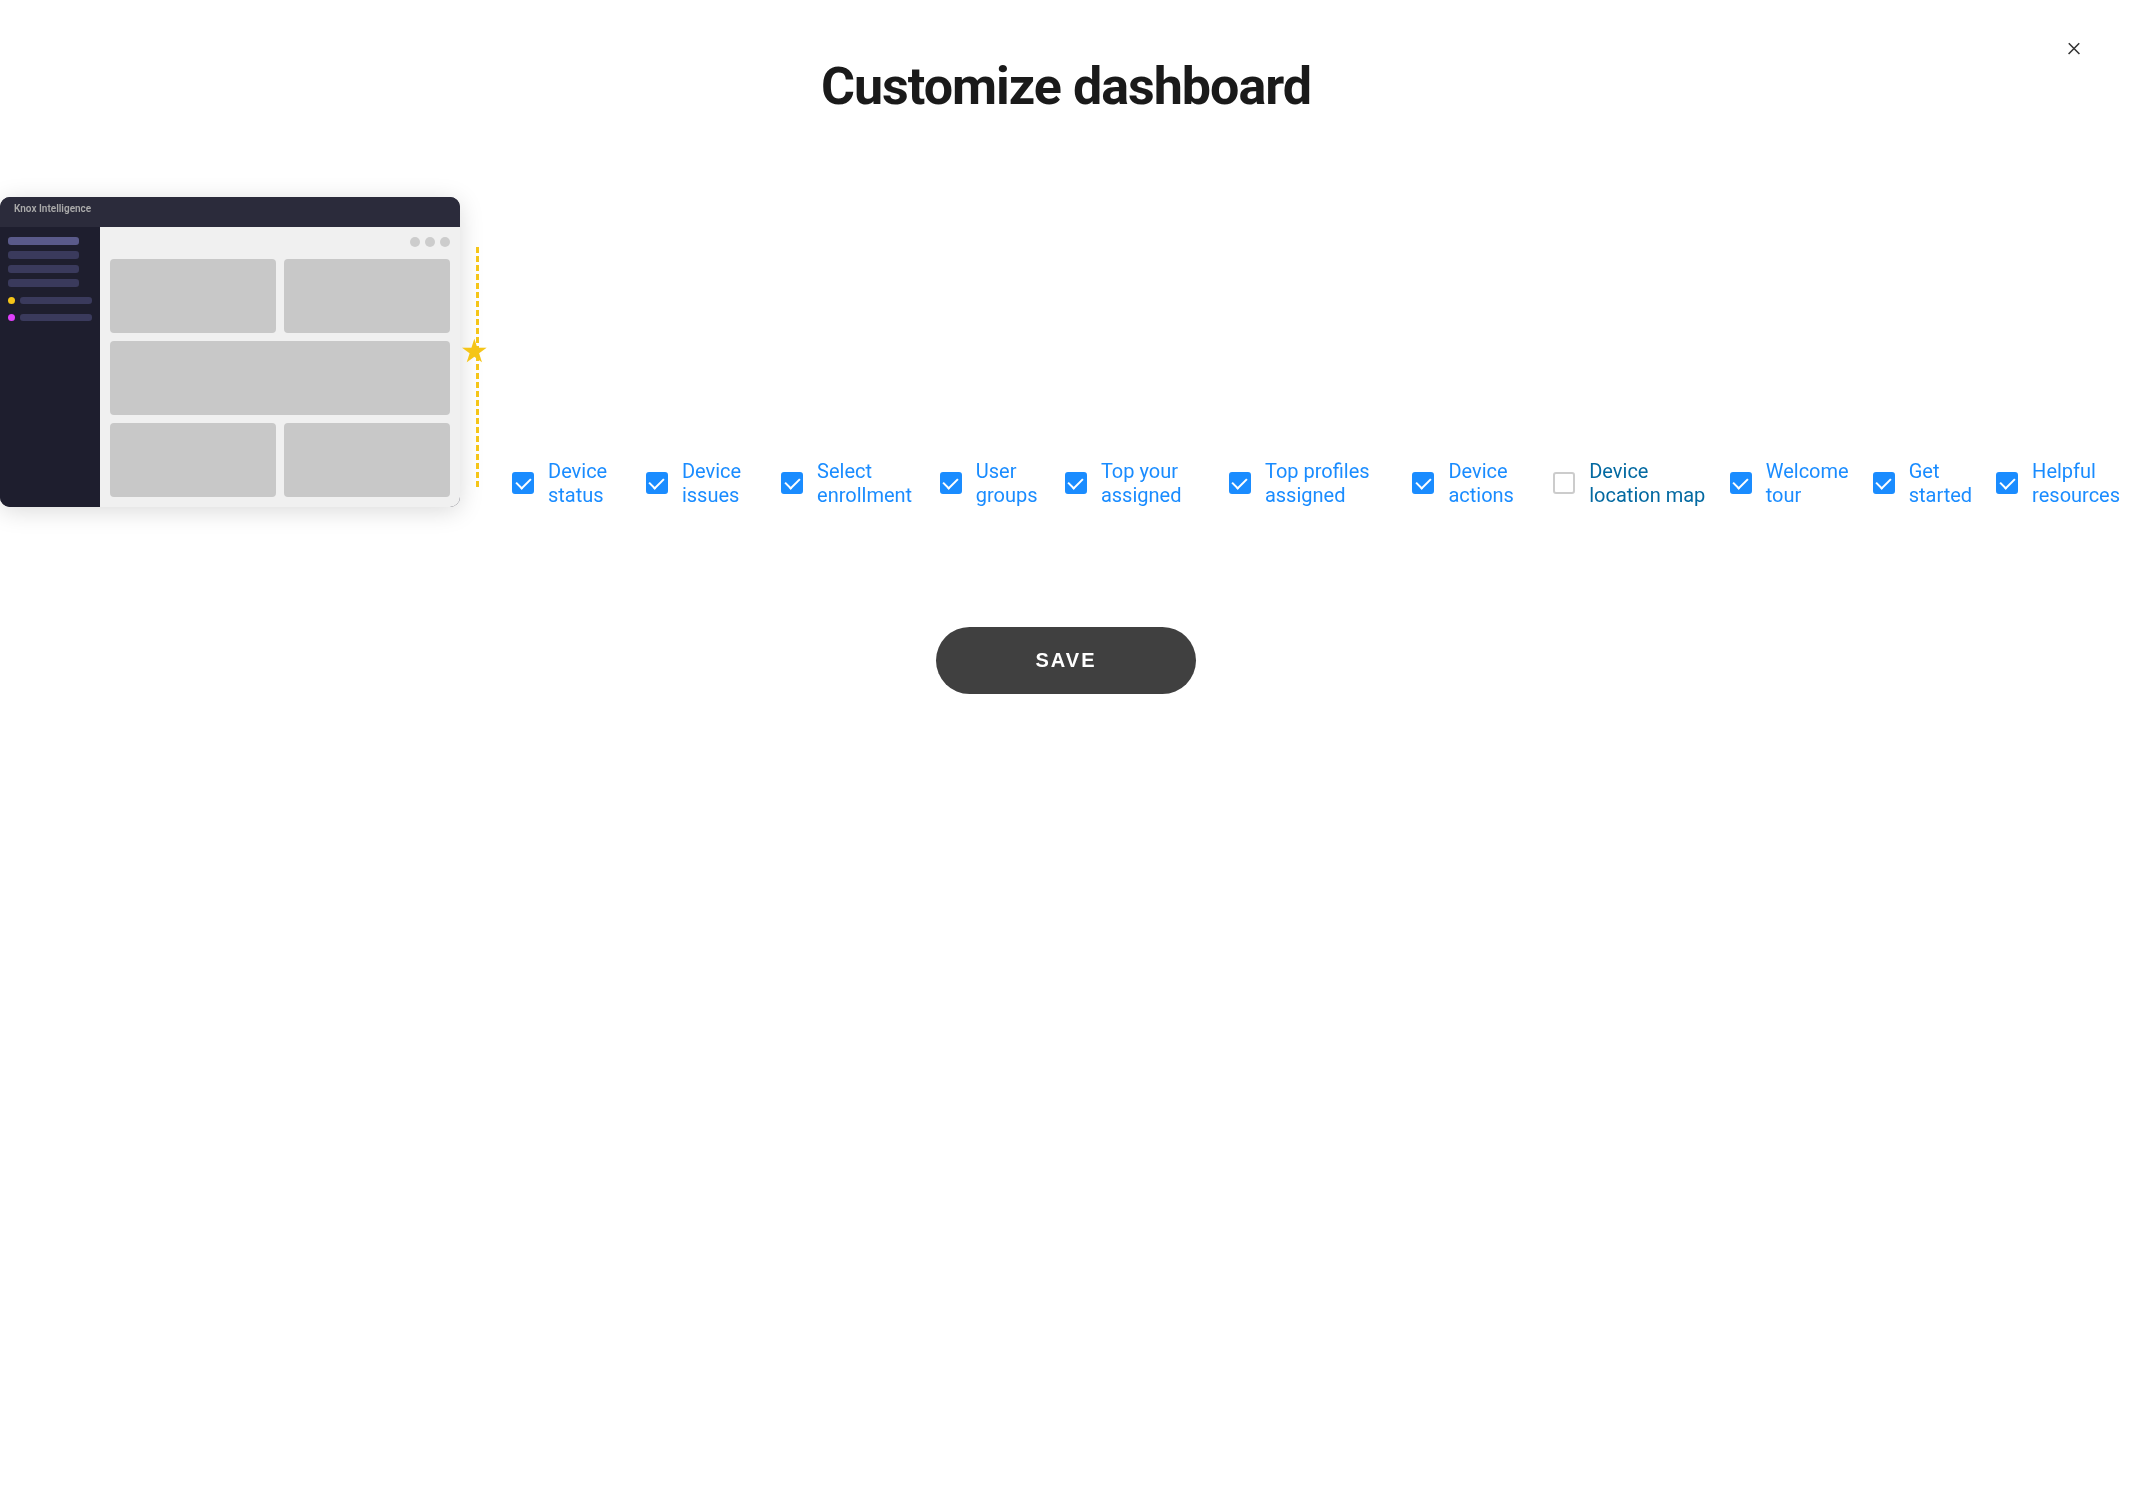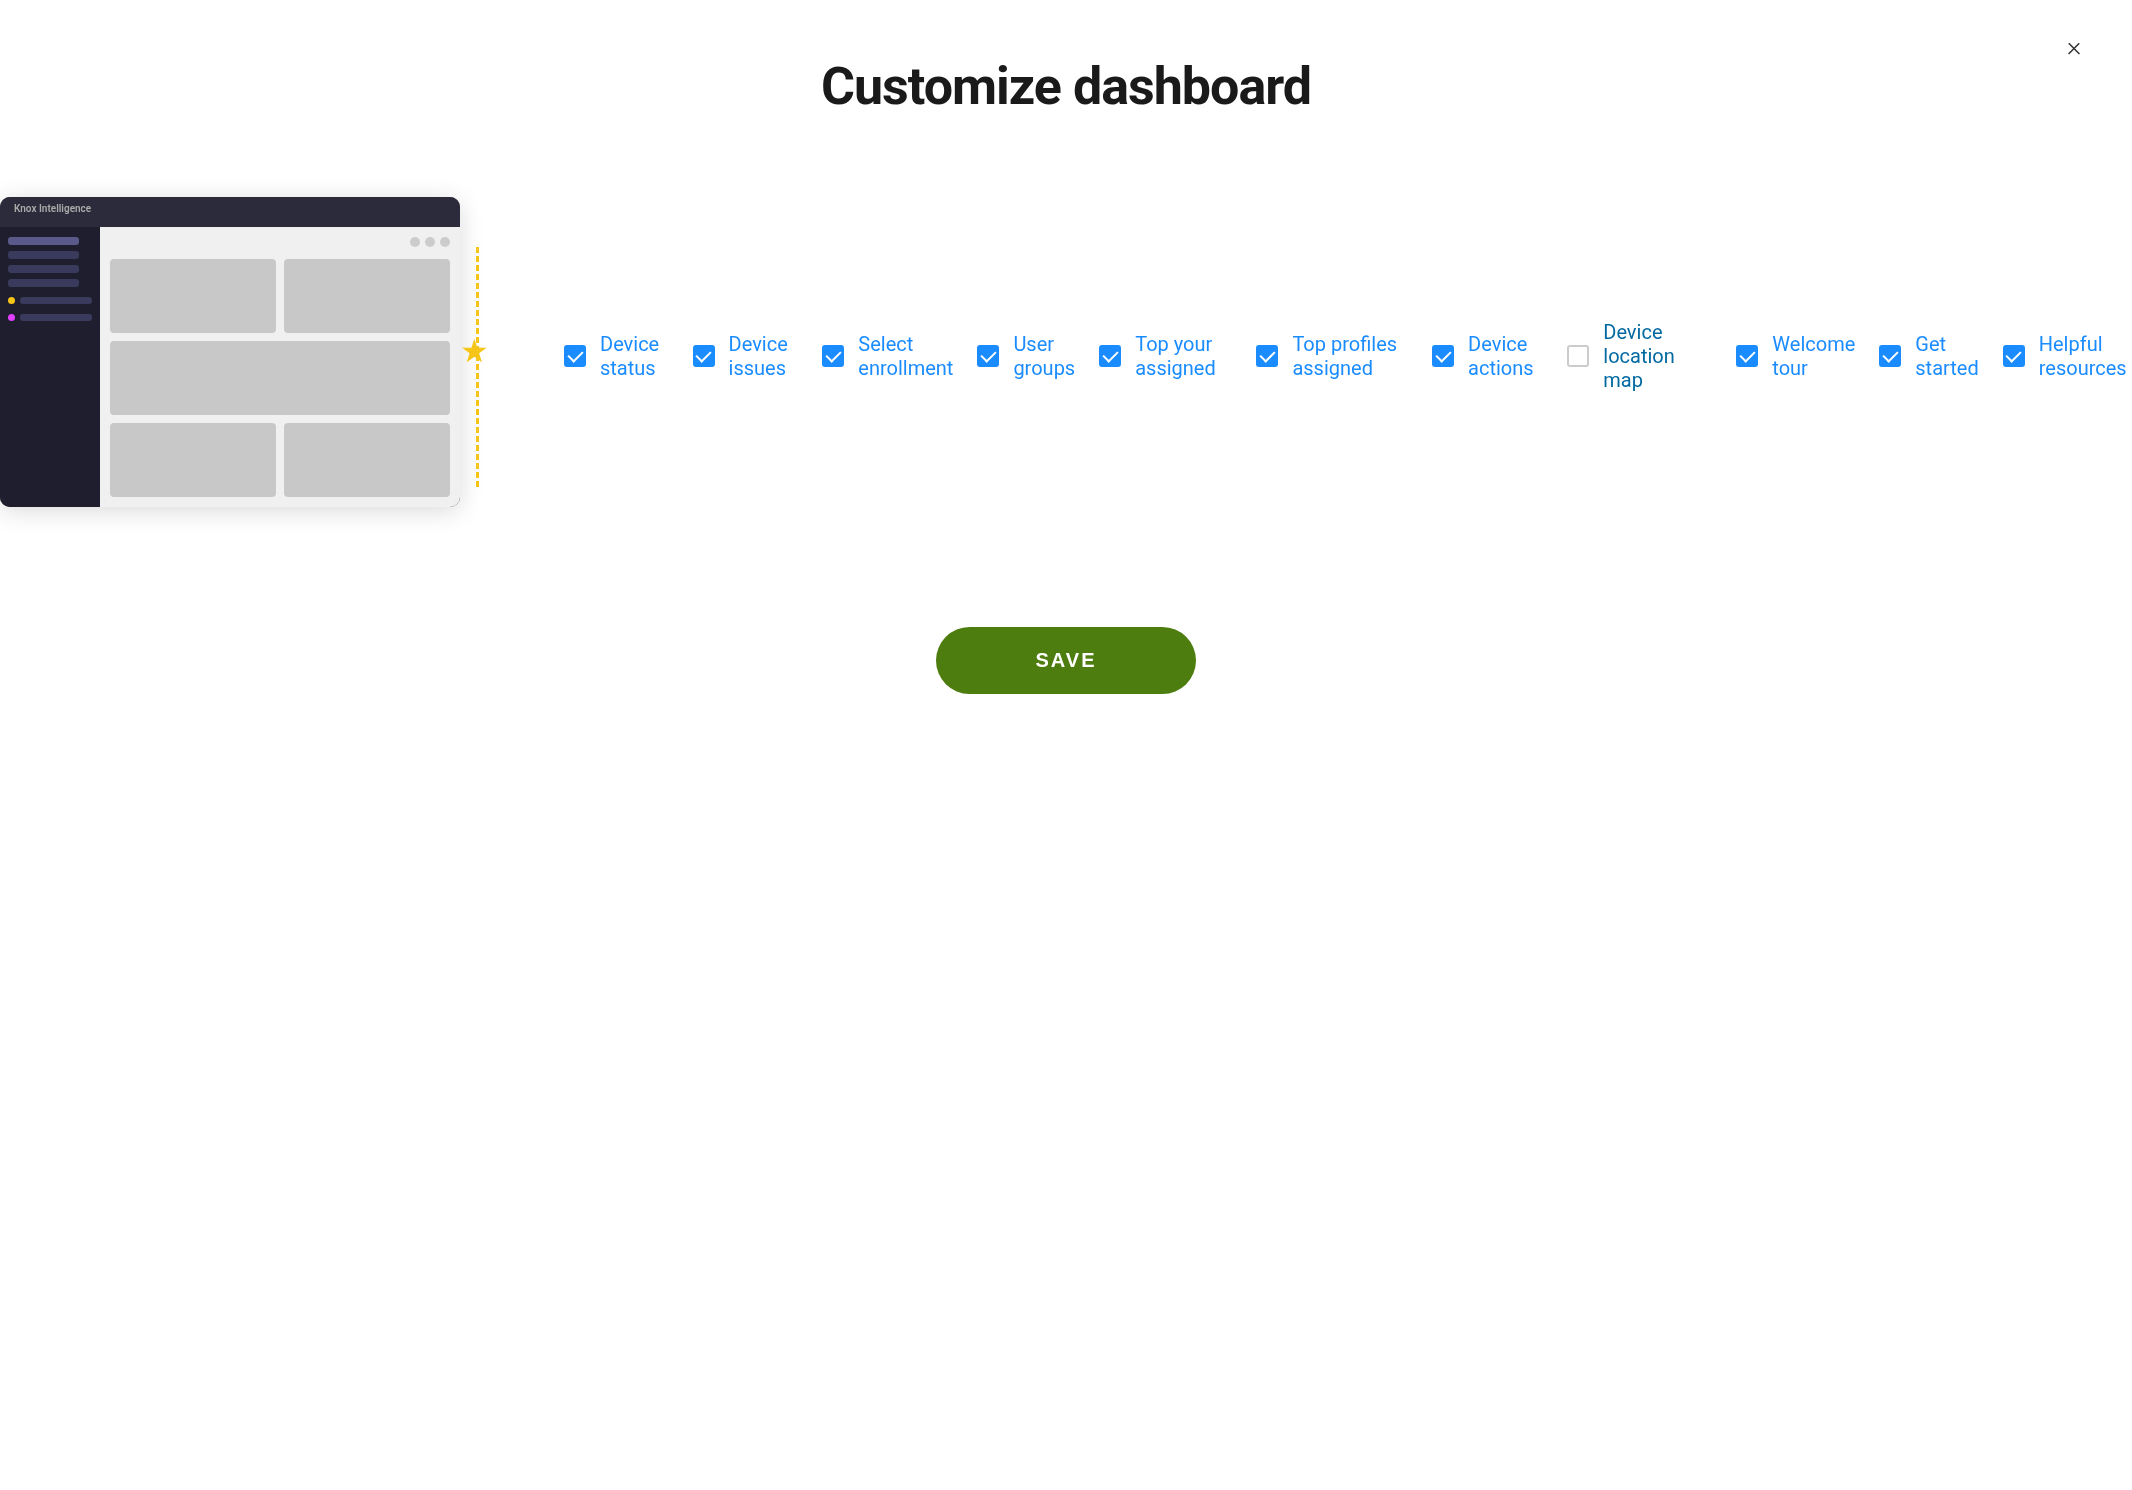--- a/index.html
+++ b/index.html
@@ -42,23 +42,23 @@
     .modal-subtitle {
       margin-top: 24px;
       font-size: 22px;
       color: #555;
       text-align: center;
     }
 
     .content-area {
       display: flex;
       flex-direction: row;
-      align-items: center;
+      align-items: flex-end;
       margin-top: 80px;
-      gap: 104px;
+      gap: 52px;
     }
 
     
     .dashboard-mockup {
       width: 460px;
       height: 310px;
       background: #2b2b3b;
       border-radius: 10px;
       overflow: hidden;
       position: relative;
@@ -234,21 +234,21 @@
     }
 
     .checkbox-label.unchecked {
       color: #0369a1;
     }
 
     
     .save-btn {
       margin-top: auto;
       margin-bottom: 80px;
-      background: #4d7c0f;
+      background: #404040;
       color: #fff;
       border: none;
       border-radius: 40px;
       padding: 22px 100px;
       font-size: 20px;
       font-weight: 600;
       letter-spacing: 2px;
       cursor: pointer;
       align-self: center;
     }

